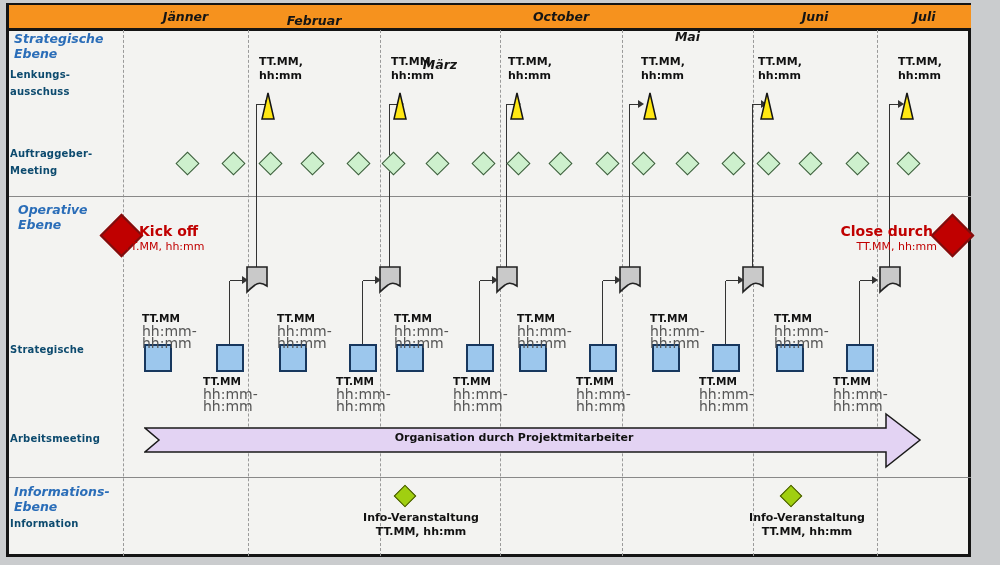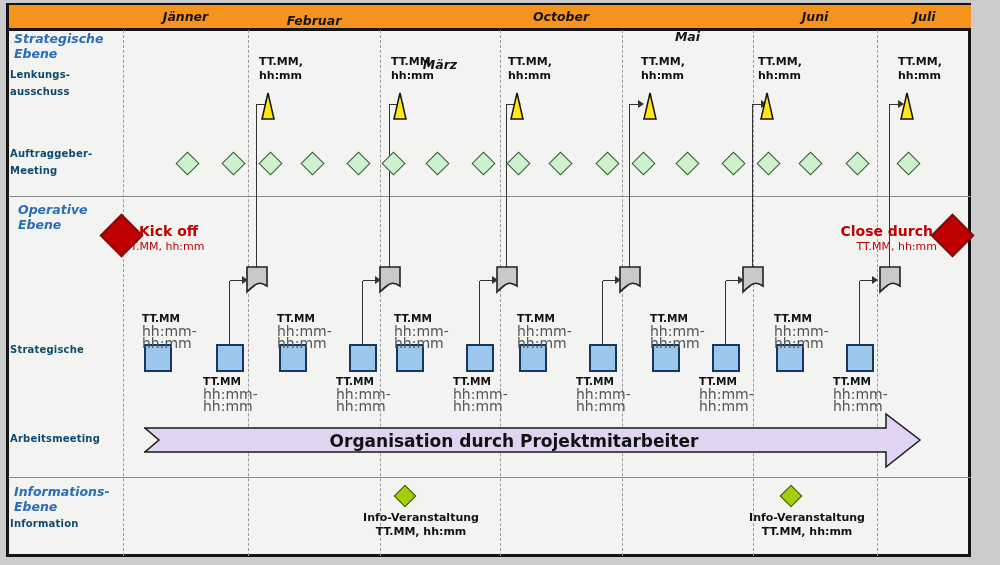--- a/index.html
+++ b/index.html
@@ -58,21 +58,21 @@
   .cd-diamond{left:937px;top:220px;}
   .ko-title{position:absolute;left:139px;top:223px;font-size:14px;font-weight:bold;color:var(--red);}
   .ko-dt{position:absolute;left:124px;top:240px;font-size:11px;color:var(--red);}
   .cd-title{position:absolute;left:810px;top:223px;width:123px;text-align:right;
             font-size:14px;font-weight:bold;color:var(--red);}
   .cd-dt{position:absolute;left:810px;top:240px;width:127px;text-align:right;
          font-size:11px;color:var(--red);}
 
   .arrow-svg{position:absolute;left:144px;top:412px;}
   .arrow-label{position:absolute;left:144px;top:431px;width:740px;text-align:center;
-               font-size:17px;font-weight:bold;color:#111;}
+               font-size:11px;font-weight:bold;color:#111;}
 </style>
 </head>
 <body>
 
 <div class="screen">
 
   <div class="frame"></div>
   <div class="header-band"></div>
 
   

